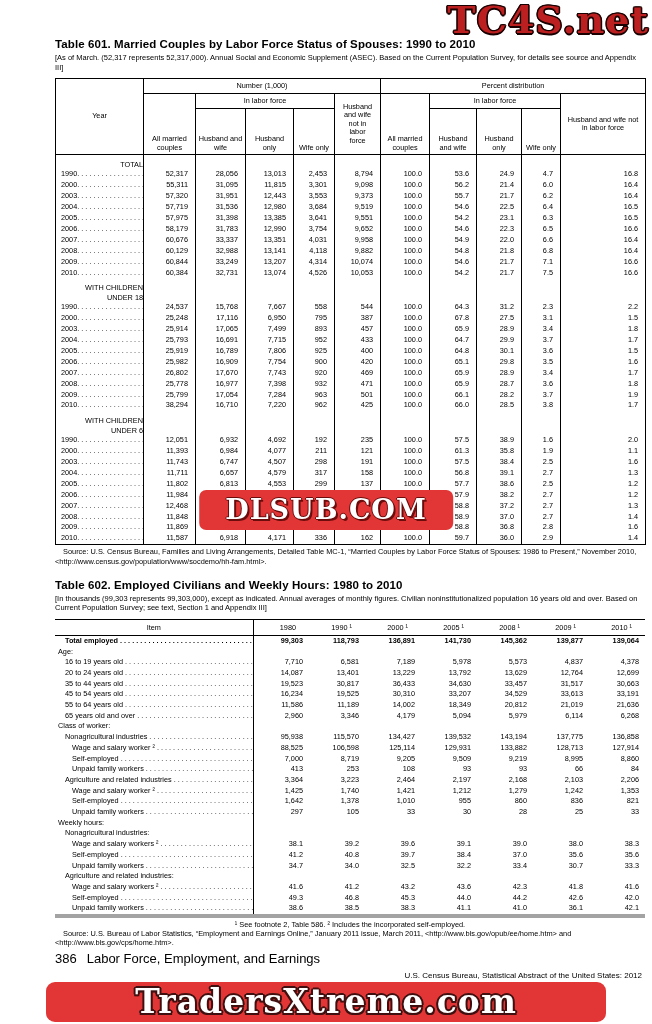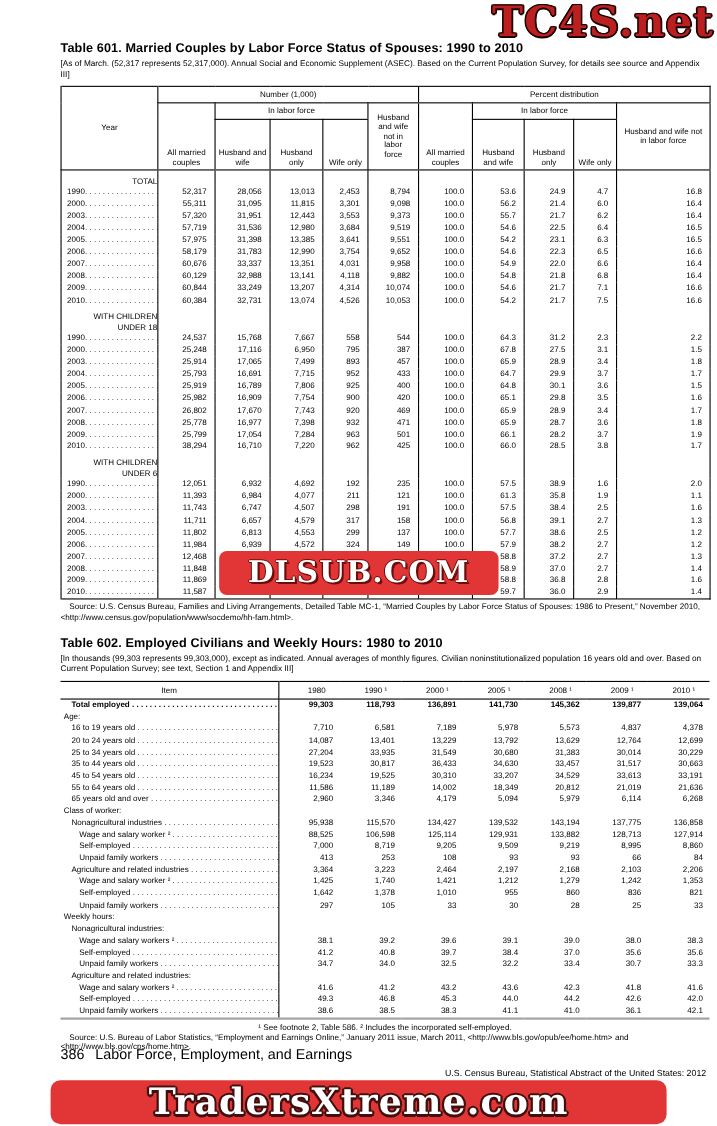--- a/index.html
+++ b/index.html
@@ -21,21 +21,21 @@
   .t601 th.leaf{vertical-align:bottom;padding-bottom:2px;height:42px;}
   .t601 th.nlf{vertical-align:middle;padding:1px 6px;}
   .t601 th.year-h{vertical-align:middle;}
   .t601 td{height:10.9px;line-height:10.9px;}
   .t601 td.num{text-align:right;padding-right:7px;}
   .t601 td.ylbl{overflow:hidden;white-space:nowrap;padding-left:5px;}
   .t601 td.sec-head{text-align:right;white-space:pre-line;line-height:9.4px;
                     padding-top:5px;height:auto;}
   .t601 .dots::after{content:". . . . . . . . . . . . . . . . . . . . . . . . . . . . . . . . . . . . . . . . ";}
 
-  .t602{border-top:1.4px solid #000;border-bottom:2px solid #a3a3a3;}
+  .t602{border-top:1.4px solid #000;border-bottom:4px solid #a3a3a3;}
   .t602 thead th{border-bottom:1px solid #000;font-weight:normal;padding:3px 2px;line-height:9px;}
   .t602 th.item-h{border-right:1px solid #000;text-align:center;}
   .t602 th.yr-h{text-align:right;padding-right:13px;}
   .t602 td{padding:0;height:10.7px;line-height:10.7px;}
   .t602 td:first-child{border-right:1px solid #000;}
   .t602 td.num{text-align:right;padding-right:6px;}
   .t602 td.lbl{overflow:hidden;white-space:nowrap;}
   .t602 .ind0{padding-left:3px;}
   .t602 .ind1{padding-left:10px;}
   .t602 .ind2{padding-left:17px;}
@@ -45,21 +45,21 @@
   .footer-line{position:absolute;left:55px;top:951px;font-size:13px;}
   .footer-line .pg{margin-right:10px;}
   .bottom-source{position:absolute;right:10px;top:971px;font-size:8px;}
 
   .wm{position:absolute;z-index:10;font-family:"DejaVu Serif",serif;font-weight:bold;text-align:center;}
   .wm-top{top:0;right:3px;font-size:38px;line-height:40px;letter-spacing:1px;
     text-shadow:-1.5px 0 #1a0000,1.5px 0 #1a0000,0 -1.5px #1a0000,0 1.5px #1a0000,
                 -1px -1px #1a0000,1px 1px #1a0000,-1px 1px #1a0000,1px -1px #1a0000;}
   .wm-mid{top:490px;left:50%;transform:translateX(-50%);color:#fff;font-size:27px;line-height:27px;
     padding:6px 26px 7px;border-radius:7px;letter-spacing:1px;
-    text-shadow:-1px 0 #6b0d0d,1px 0 #6b0d0d,0 -1px #6b0d0d,0 1px #6b0d0d,2px 2px 0 #6b0d0d;margin-top:11px;}
+    text-shadow:-1px 0 #6b0d0d,1px 0 #6b0d0d,0 -1px #6b0d0d,0 1px #6b0d0d,2px 2px 0 #6b0d0d;}
   .wm-bottom{left:50%;bottom:2px;transform:translateX(-50%);width:560px;box-sizing:border-box;
     color:#fff;font-size:33px;line-height:40px;text-align:center;border-radius:9px;letter-spacing:1px;
     text-shadow:-2px 0 #401010,2px 0 #401010,0 -2px #401010,0 2px #401010,
                 -1.5px -1.5px #401010,1.5px 1.5px #401010,-1.5px 1.5px #401010,1.5px -1.5px #401010;}
 </style>
 </head>
 <body>
 
 <div class="sheet">
   <div class="page">
@@ -602,30 +602,20 @@
             <td class="lbl ind1"><span>20 to 24 years old</span><span class="dots"></span></td>
             <td class="num">14,087</td>
             <td class="num">13,401</td>
             <td class="num">13,229</td>
             <td class="num">13,792</td>
             <td class="num">13,629</td>
             <td class="num">12,764</td>
             <td class="num">12,699</td>
           </tr>
           <tr>
-            <td class="lbl ind1"><span>25 to 34 years old</span><span class="dots"></span></td>
-            <td class="num">27,204</td>
-            <td class="num">33,935</td>
-            <td class="num">31,549</td>
-            <td class="num">30,680</td>
-            <td class="num">31,383</td>
-            <td class="num">30,014</td>
-            <td class="num">30,229</td>
-          </tr>
-          <tr>
             <td class="lbl ind1"><span>35 to 44 years old</span><span class="dots"></span></td>
             <td class="num">19,523</td>
             <td class="num">30,817</td>
             <td class="num">36,433</td>
             <td class="num">34,630</td>
             <td class="num">33,457</td>
             <td class="num">31,517</td>
             <td class="num">30,663</td>
           </tr>
           <tr>

